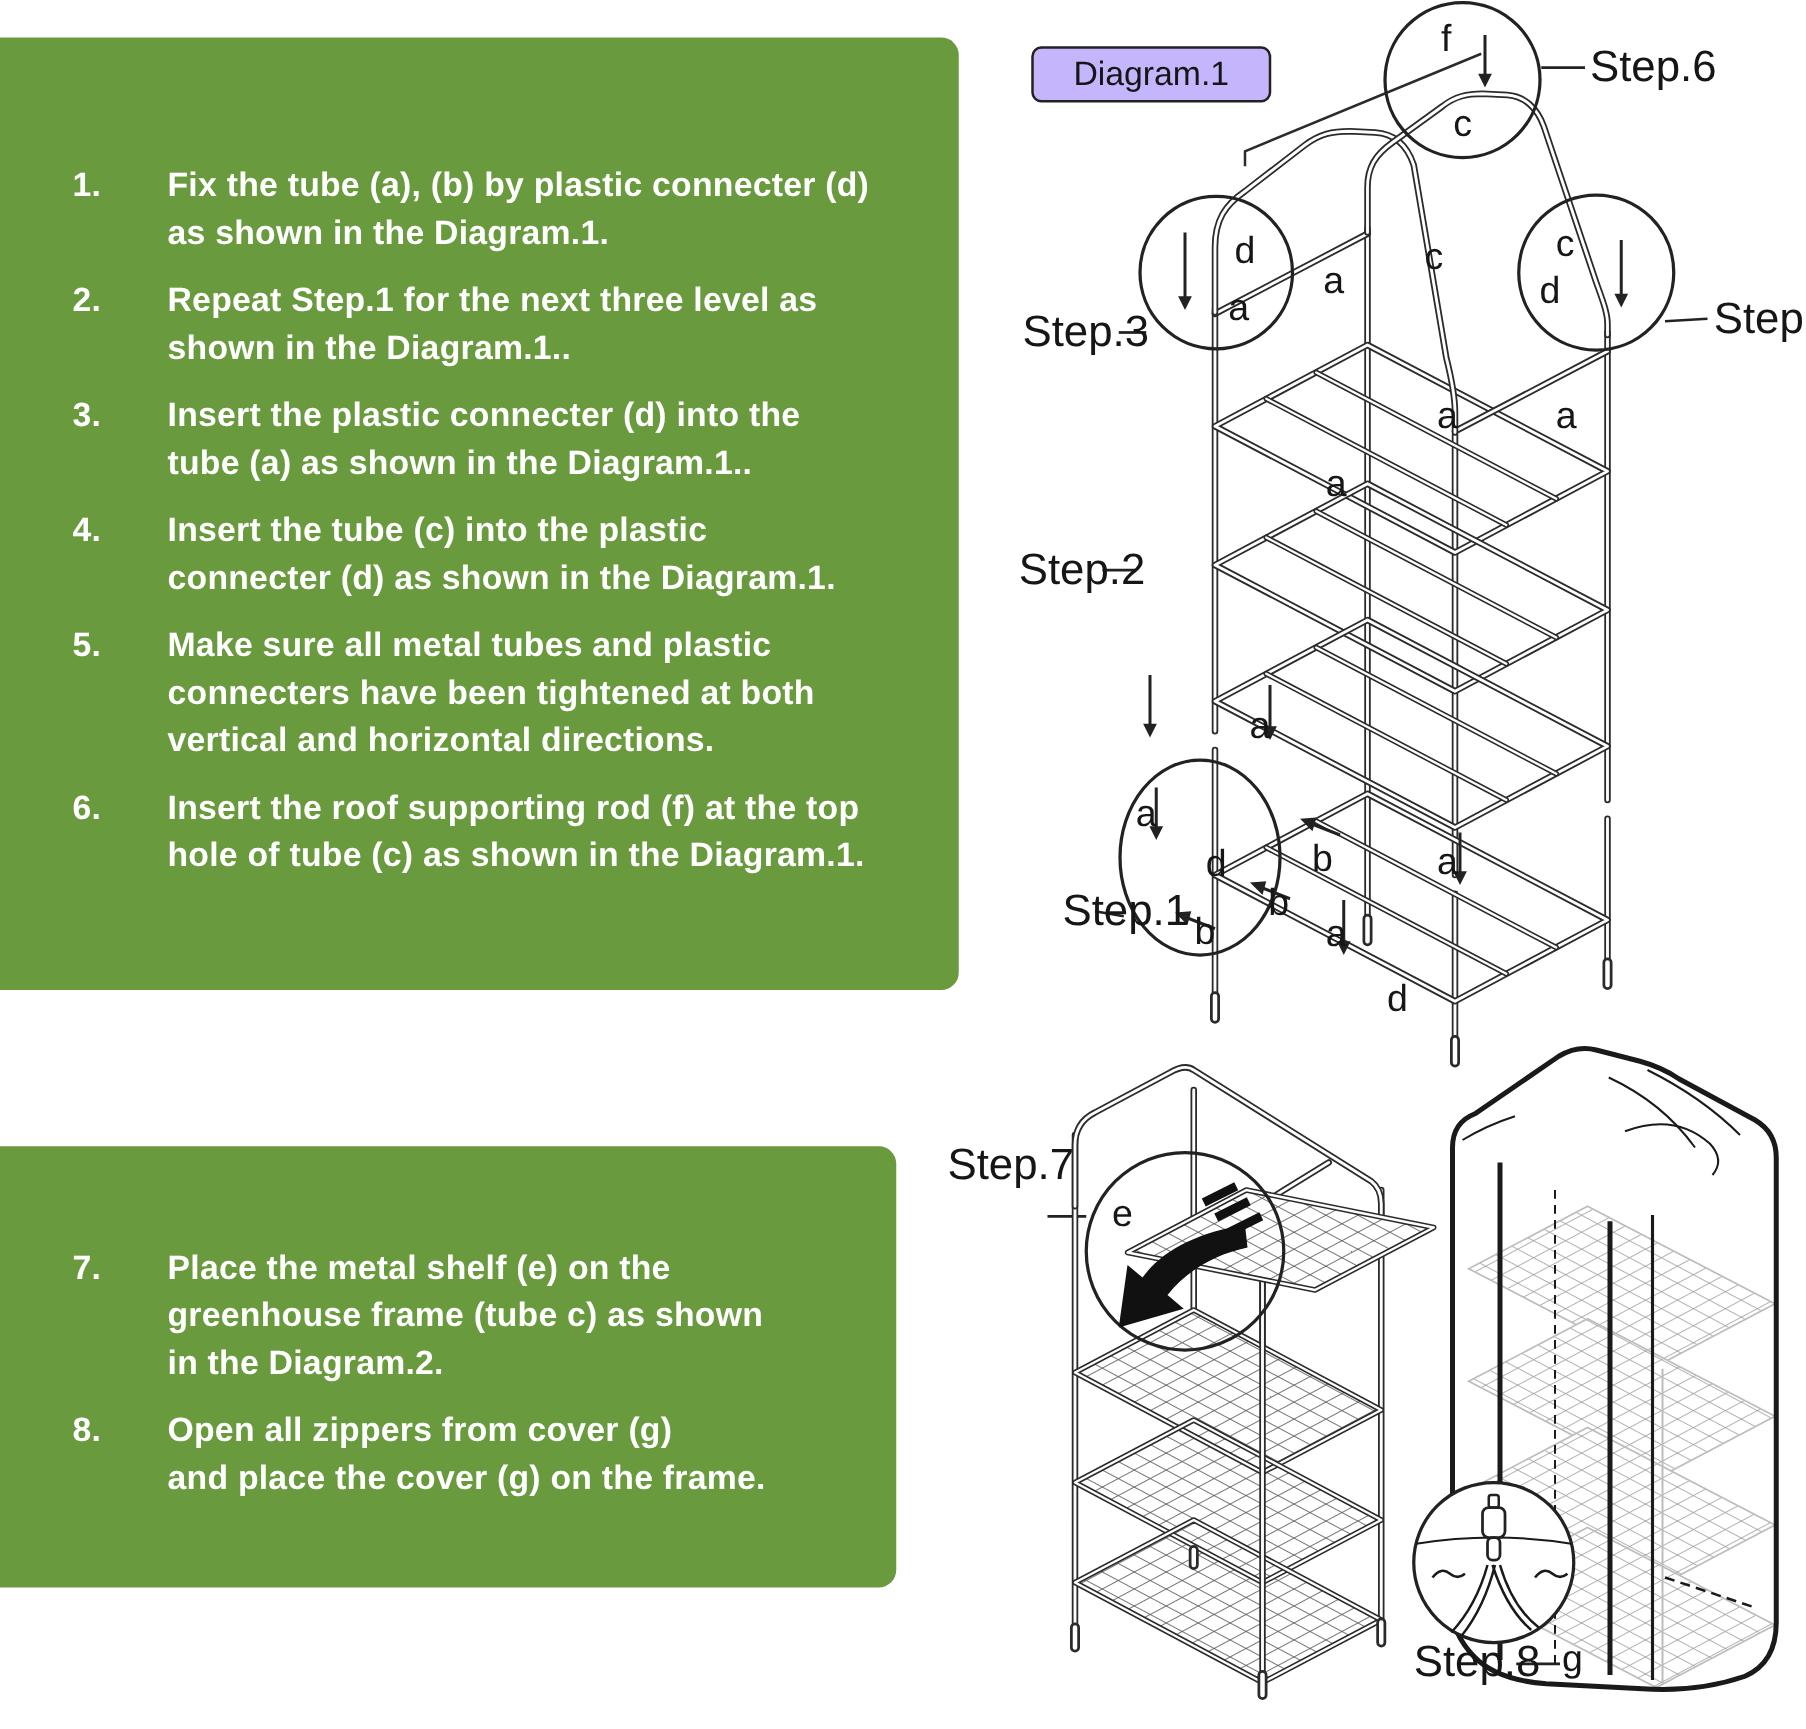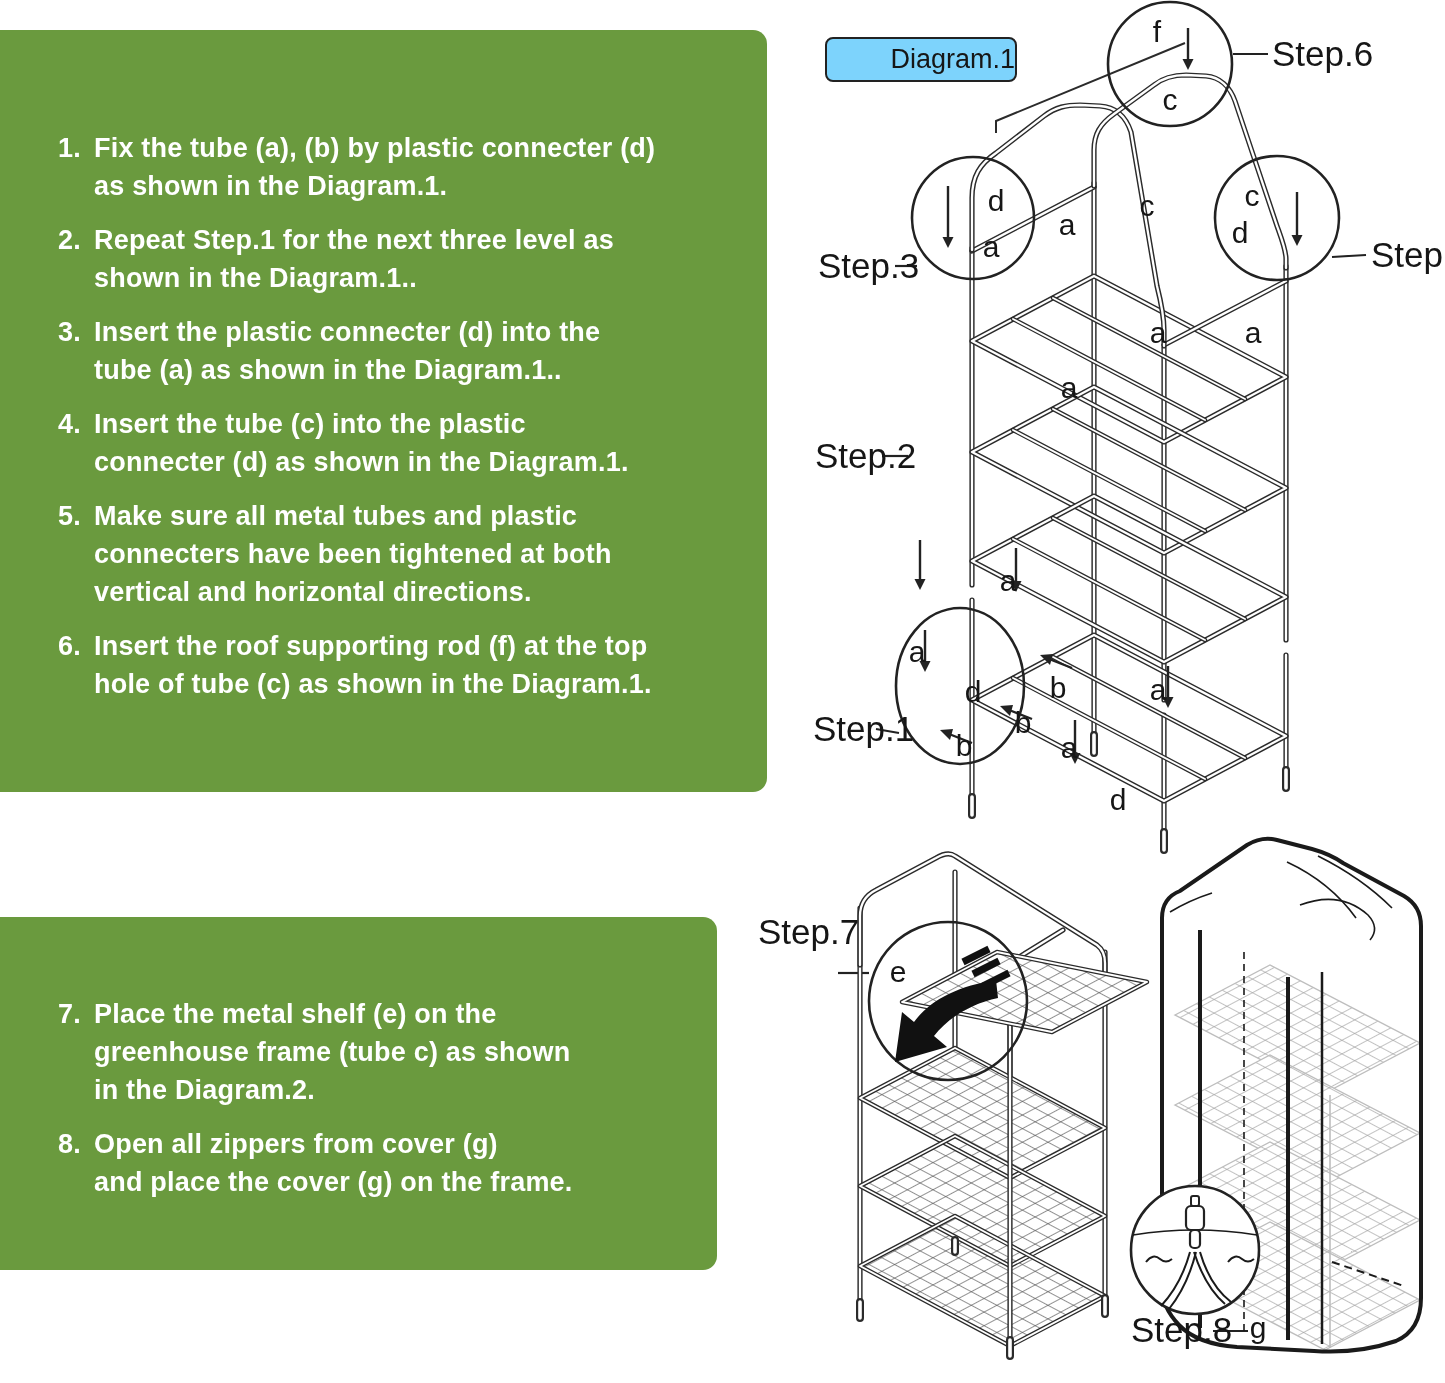--- a/index.html
+++ b/index.html
@@ -6,24 +6,24 @@
   body{width:1445px;height:1383px;background:#ffffff;font-family:"Liberation Sans",sans-serif;overflow:hidden;}
   .page{position:relative;width:1445px;height:1383px;background:#fff;}
   .panel{position:absolute;left:0;border-radius:0 14px 14px 0;}
   .panel-top{top:30px;width:767px;height:762px;}
   .panel-bottom{top:917px;width:717px;height:353px;}
   .instr-list{padding:0 30px 0 58px;color:#ffffff;}
   .panel-top .instr-list{padding-top:99px;}
   .panel-bottom .instr-list{padding-top:78px;}
   .instr{display:flex;margin-bottom:16px;font-size:27px;line-height:38px;font-weight:600;letter-spacing:.2px;}
   .instr .num{width:36px;flex:none;}
-  .instr .itext{flex:1;}
+  .instr .itext{flex:1;margin-left:40px;}
   svg.art{position:absolute;left:0;top:0;pointer-events:none;}
-  .dlabel{position:absolute;border:2.5px solid #222;border-radius:8px;background:#7dd3fc;
-          display:flex;align-items:center;justify-content:flex-end;color:#161616;font-size:27px;}
+  .dlabel{position:absolute;border:2.5px solid #222;border-radius:8px;background:#c4b5fd;
+          display:flex;align-items:center;justify-content:center;color:#161616;font-size:27px;}
   #d1box{left:825px;top:37px;width:188px;height:41px;}
   #d2box{left:727px;top:1330px;width:186px;height:42px;}
   #label-layer span{position:absolute;color:#161616;white-space:pre;}
   .plabel{font-size:30px;transform:translate(-50%,-50%);}
   .slabel{font-size:35px;transform:translateY(-50%);}
   
   .t-out{fill:none;stroke:#2b2b2b;stroke-width:5.2;stroke-linecap:round;stroke-linejoin:round;}
   .t-in{fill:none;stroke:#ffffff;stroke-width:2.3;stroke-linecap:round;stroke-linejoin:round;}
   .t-out.thin{stroke-width:4.4;}
   .t-in.thin{stroke-width:1.9;}
@@ -309,21 +309,21 @@
 
   <div class="dlabel" id="d1box">
     <span>Diagram.1</span>
   </div>
 
   <div id="label-layer">
       <span class="slabel" style="left: 1272px; top: 54px;">Step.6</span>
       <span class="slabel" style="left: 818px; top: 266px;">Step.3</span>
       <span class="slabel" style="left: 1371px; top: 255px;">Step.4</span>
       <span class="slabel" style="left: 815px; top: 456px; text-align: center;">Step.2</span>
-      <span class="slabel" style="left: 813px; top: 729px;">Step.1</span>
+      <span class="slabel" style="left: 850px; top: 729px;">Step.1</span>
       <span class="plabel" style="left: 1157px; top: 32px;">f</span>
       <span class="plabel" style="left: 1170px; top: 100px;">c</span>
       <span class="plabel" style="left: 1252px; top: 196px;">c</span>
       <span class="plabel" style="left: 1240px; top: 233px;">d</span>
       <span class="plabel" style="left: 1253px; top: 333px;">a</span>
       <span class="plabel" style="left: 1147px; top: 206px;">c</span>
       <span class="plabel" style="left: 1067px; top: 225px;">a</span>
       <span class="plabel" style="left: 996px; top: 201px;">d</span>
       <span class="plabel" style="left: 991px; top: 247px;">a</span>
       <span class="plabel" style="left: 1069px; top: 388px;">a</span>

